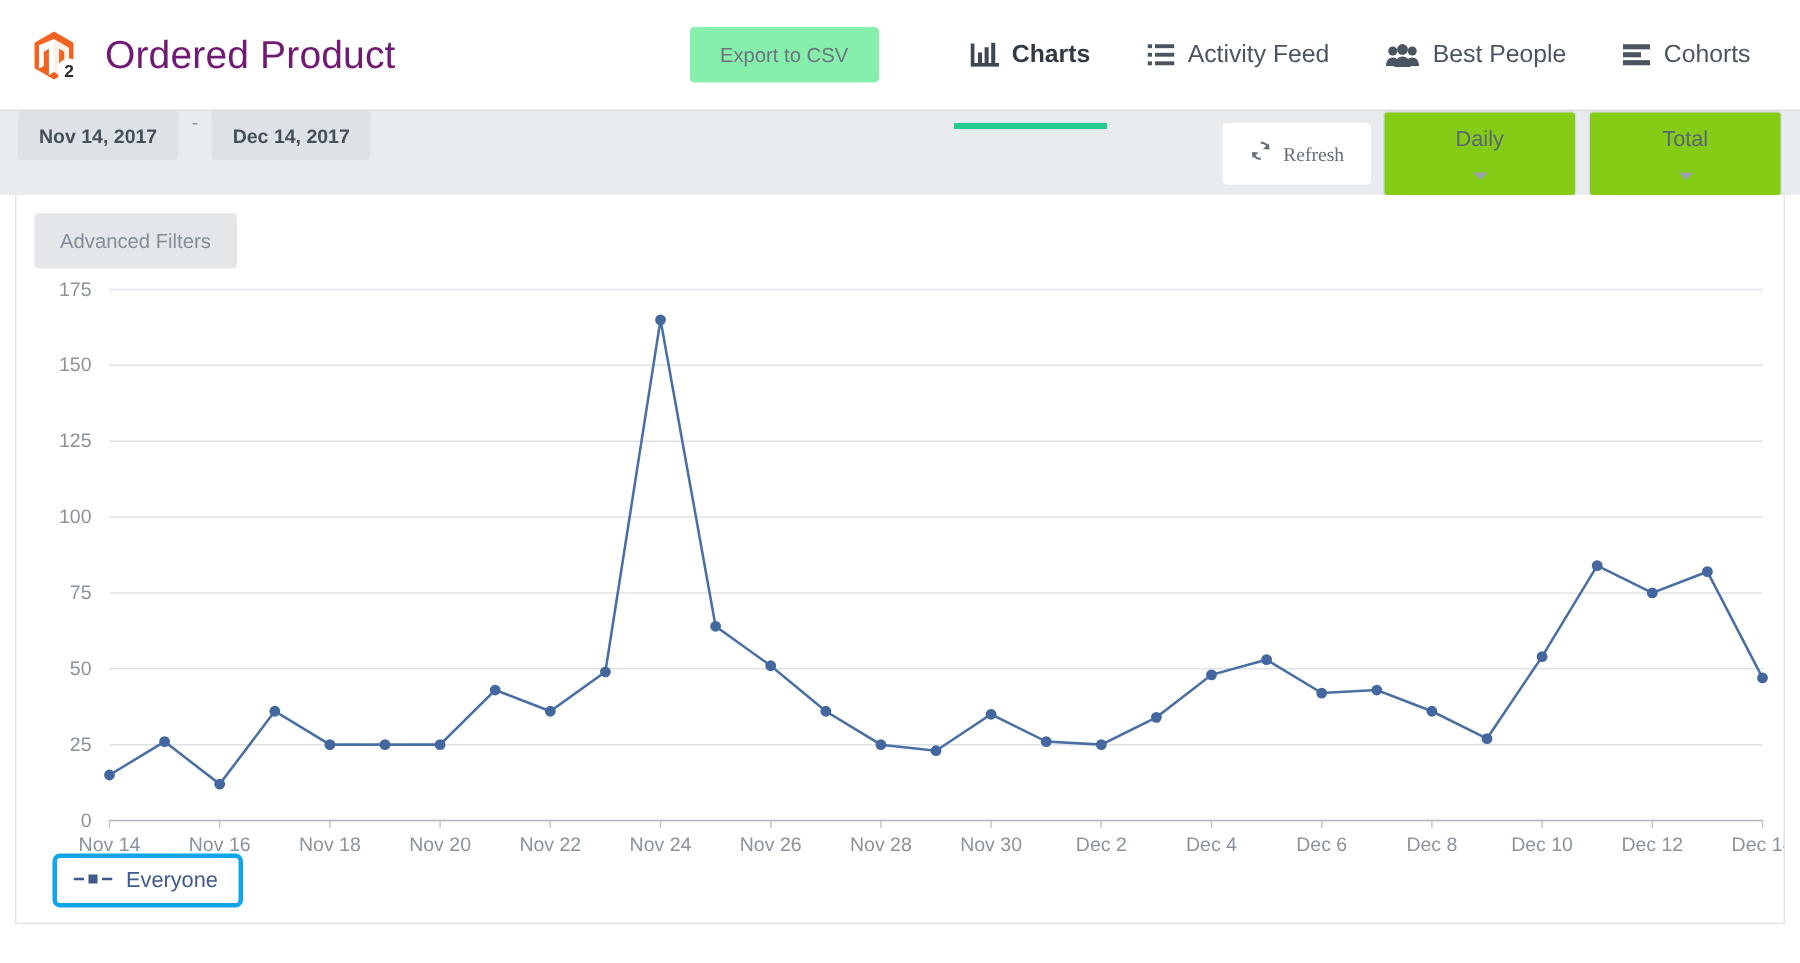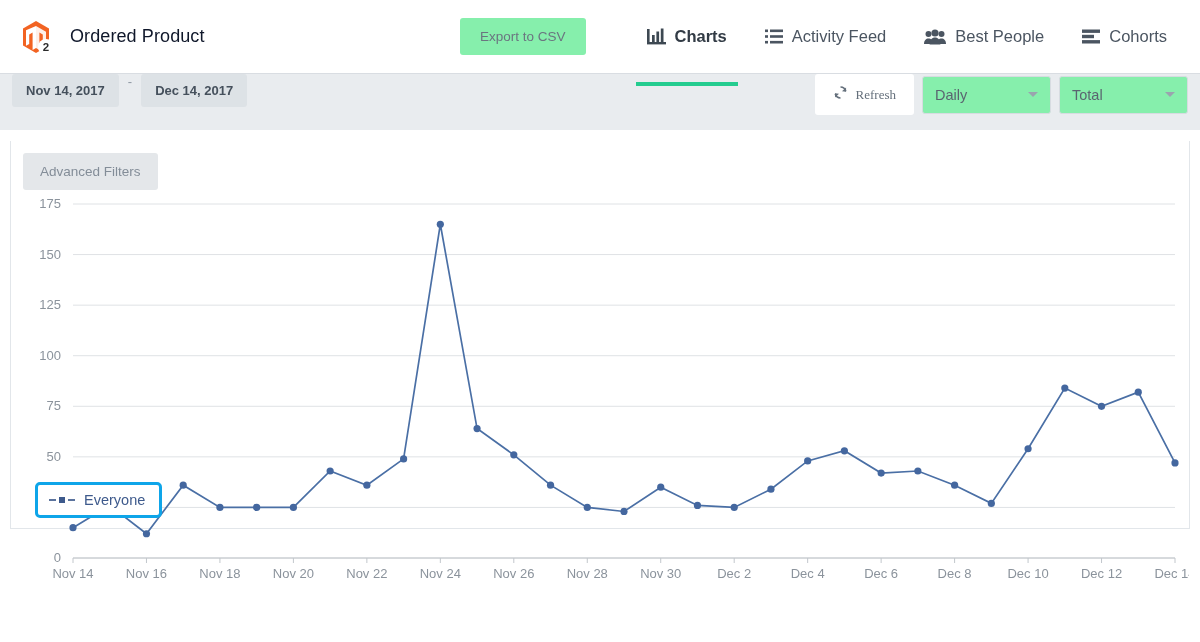--- a/index.html
+++ b/index.html
@@ -32,22 +32,22 @@
     gap: 14px;
   }
   .logo {
     width: 40px;
     height: 40px;
     position: relative;
     flex: 0 0 auto;
   }
   .logo svg { display: block; }
   .brand-title {
-    font-size: 18px;
-    color: #0f172a;
+    font-size: 26px;
+    color: #701a75;
     letter-spacing: 0.1px;
     white-space: nowrap;
   }
 
   .nav {
     margin-left: auto;
     display: flex;
     align-items: center;
     height: 100%;
     gap: 0;
@@ -115,46 +115,47 @@
     gap: 8px;
     background: #ffffff;
     color: #646f7b;
     font-size: 13px;
     padding: 11px 18px;
     border: none;
     border-radius: 3px;
     font-family: Liberation Serif, serif;
   }
   .select {
-    background: #86efac;
+    background: #84cc16;
     border: 1px solid #d7dce1;
     border-radius: 3px;
     min-width: 103px;
     padding: 10px 12px;
     font-size: 14.5px;
     color: #5a6570;
     display: flex;
     align-items: center;
     justify-content: space-between;
     gap: 14px;
+    flex-direction: column;
   }
   .caret {
     width: 0; height: 0;
     border-left: 5px solid transparent;
     border-right: 5px solid transparent;
     border-top: 5px solid #9aa4ae;
   }
 
   
   .panel {
-    margin: 11px 10px;
+    margin: 0 10px;
     background: #ffffff;
     border: 1px solid #e2e6ea;
     border-top: none;
-    height: 388px;
+    height: 486px;
     box-sizing: border-box;
     position: relative;
   }
   .filters-row { padding: 12px 12px 0 12px; }
   .filter-btn {
     background: #e4e7ea;
     color: #838d98;
     font-size: 13.5px;
     padding: 11px 17px;
     border: none;

